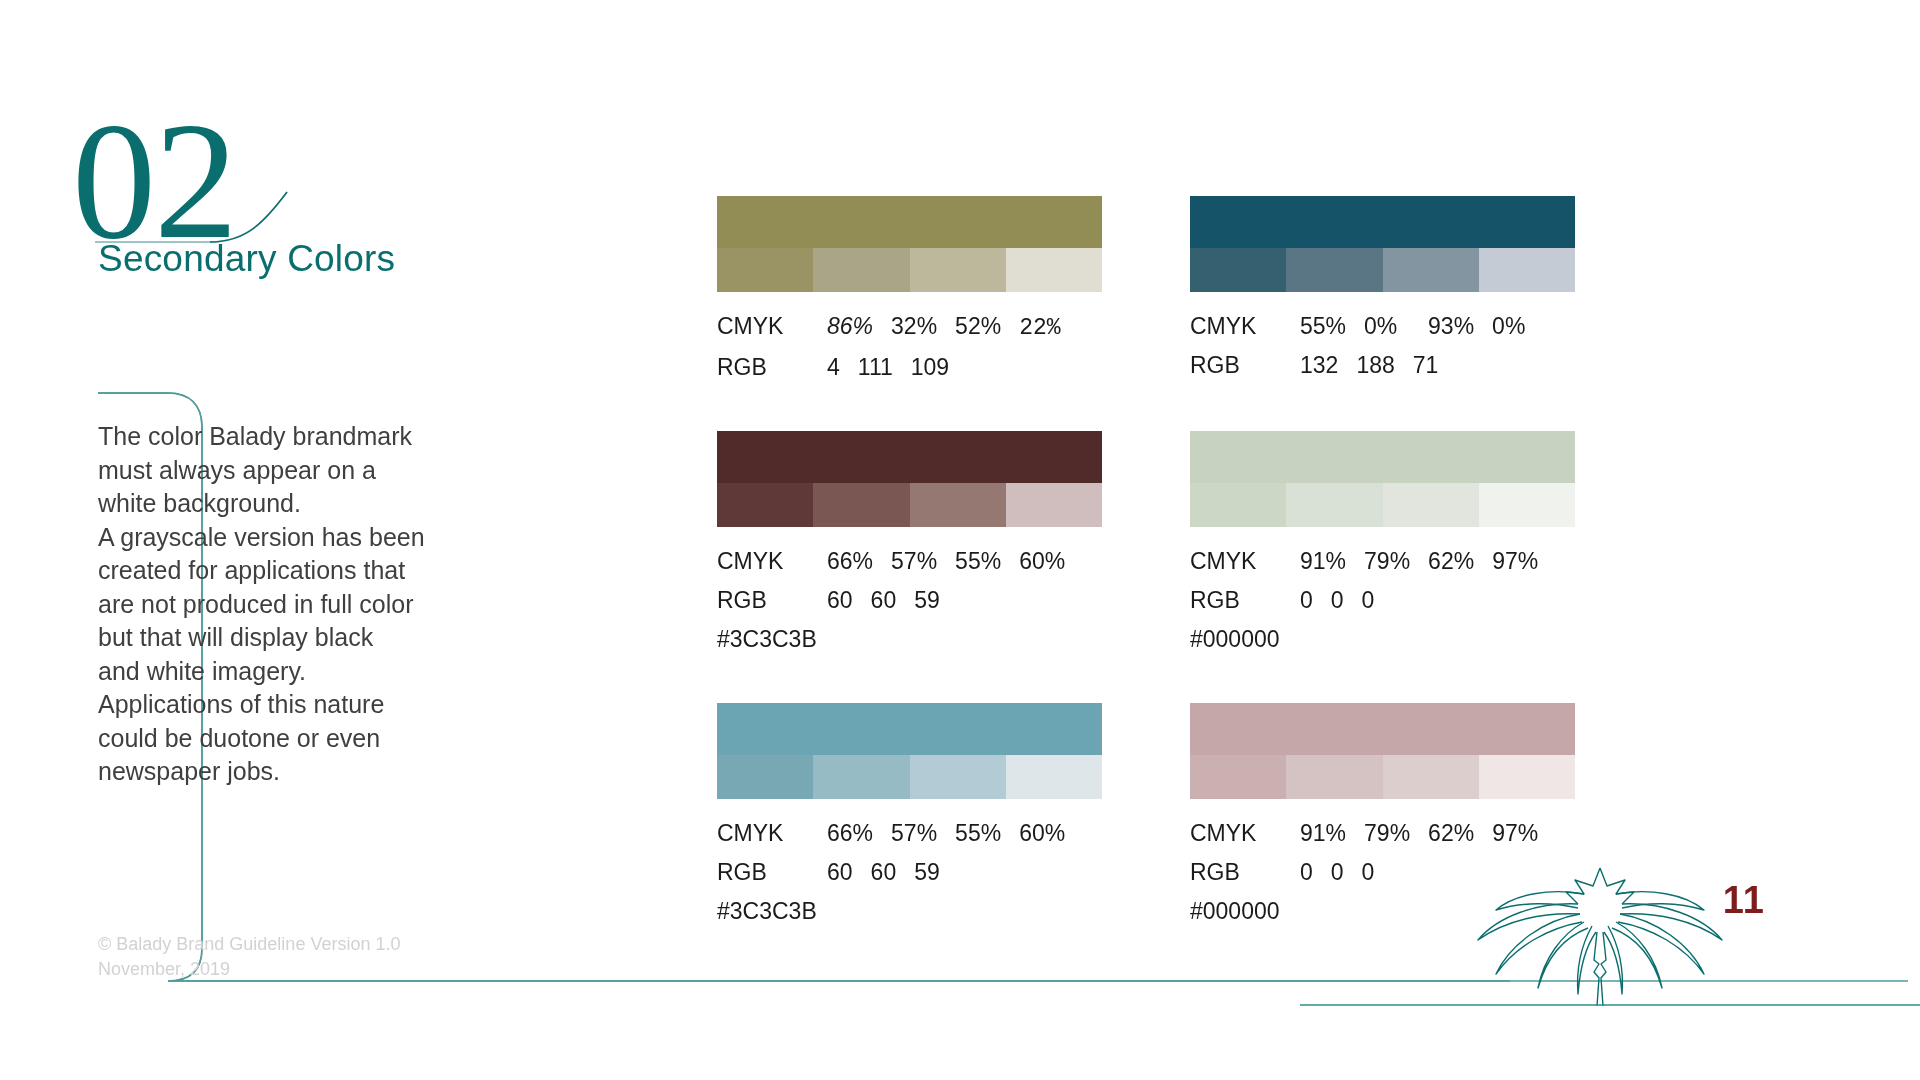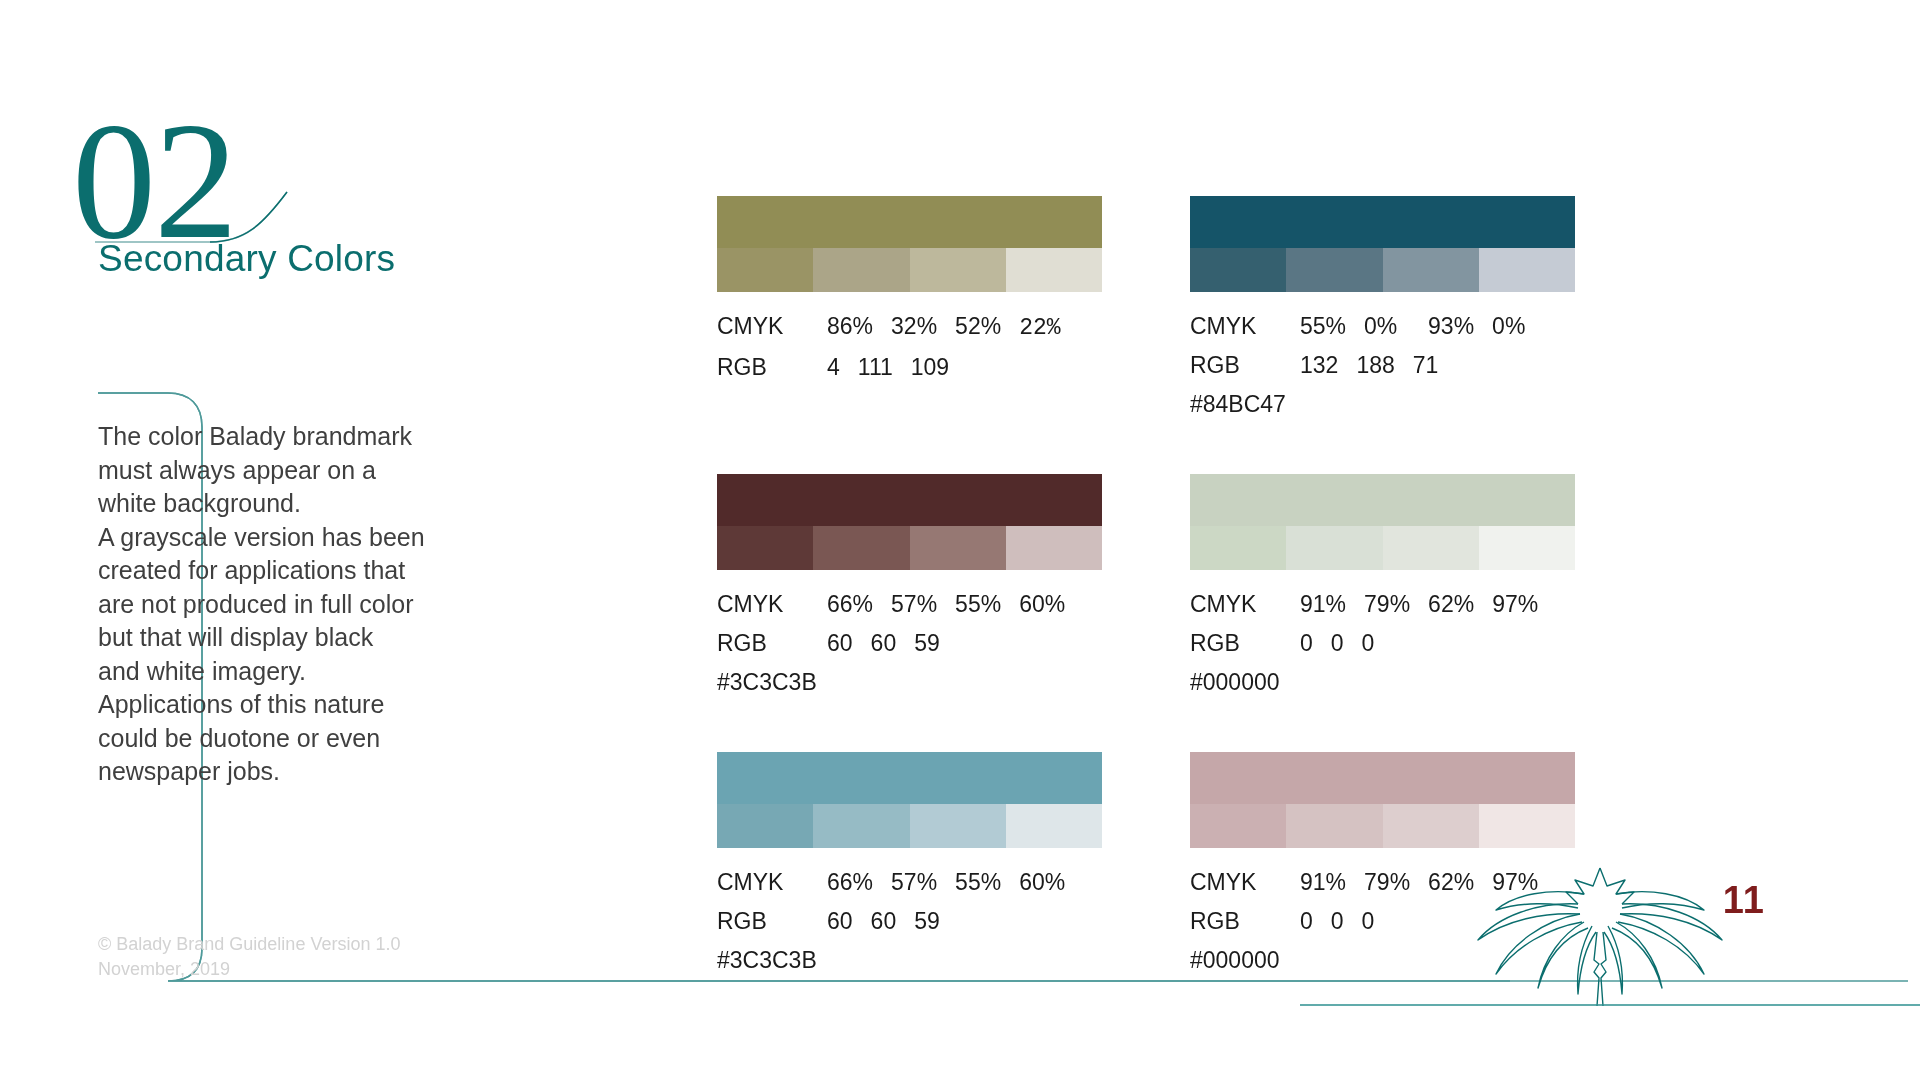--- a/index.html
+++ b/index.html
@@ -81,21 +81,21 @@
   
   .swatch-grid {
     position: absolute;
     left: 717px;
     top: 196px;
     width: 1010px;
   }
   .swatch-col-wrap {
     display: flex;
     flex-wrap: wrap;
-    gap: 6px 88px;
+    gap: 0 88px;
   }
   .swatch-card {
     width: 385px;
     margin-bottom: 44px;
   }
   .swatch-main {
     width: 100%;
     height: 52px;
   }
   .swatch-tints {
@@ -173,21 +173,21 @@
         <div class="swatch-main" style="background: rgb(145, 141, 85);"></div>
         <div class="swatch-tints">
           <div class="swatch-tint" style="background: rgb(154, 148, 101);"></div>
           <div class="swatch-tint" style="background: rgb(171, 165, 136);"></div>
           <div class="swatch-tint" style="background: rgb(189, 184, 156);"></div>
           <div class="swatch-tint" style="background: rgb(224, 222, 211);"></div>
         </div>
         <div class="swatch-specs">
           <div class="spec-row">
             <span class="spec-label">CMYK</span>
-            <span class="spec-val" style="min-width: 46px;">86%</span>
+            <span class="spec-val" style="min-width: 46px; font-style: italic;">86%</span>
             <span class="spec-val" style="min-width: 46px;">32%</span>
             <span class="spec-val" style="min-width: 46px;">52%</span>
             <span class="spec-val" style="min-width: 46px; font-family: Liberation Mono, monospace;">22%</span>
           </div>
           <div class="spec-row">
             <span class="spec-label">RGB</span>
             <span class="spec-val">4</span>
             <span class="spec-val">111</span>
             <span class="spec-val">109</span>
           </div>
@@ -208,21 +208,20 @@
             <span class="spec-val" style="min-width: 46px;">0%</span>
             <span class="spec-val" style="min-width: 46px;">93%</span>
             <span class="spec-val" style="min-width: 46px;">0%</span>
           </div>
           <div class="spec-row">
             <span class="spec-label">RGB</span>
             <span class="spec-val">132</span>
             <span class="spec-val">188</span>
             <span class="spec-val">71</span>
           </div>
-          <div class="spec-hex">#84BC47</div>
         </div>
       </div>
       <div class="swatch-card">
         <div class="swatch-main" style="background: rgb(81, 42, 42);"></div>
         <div class="swatch-tints">
           <div class="swatch-tint" style="background: rgb(94, 57, 55);"></div>
           <div class="swatch-tint" style="background: rgb(122, 87, 83);"></div>
           <div class="swatch-tint" style="background: rgb(150, 120, 115);"></div>
           <div class="swatch-tint" style="background: rgb(207, 190, 189);"></div>
         </div>

